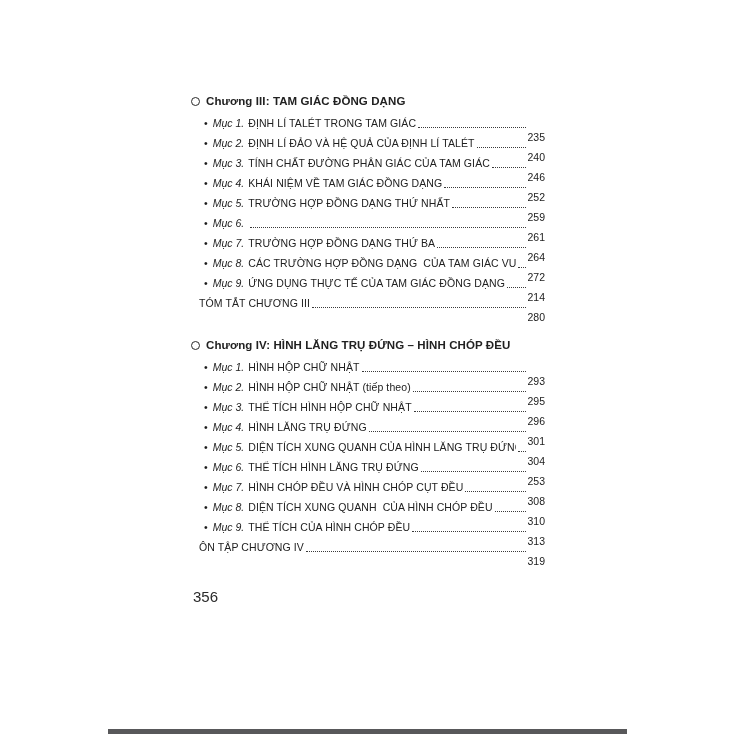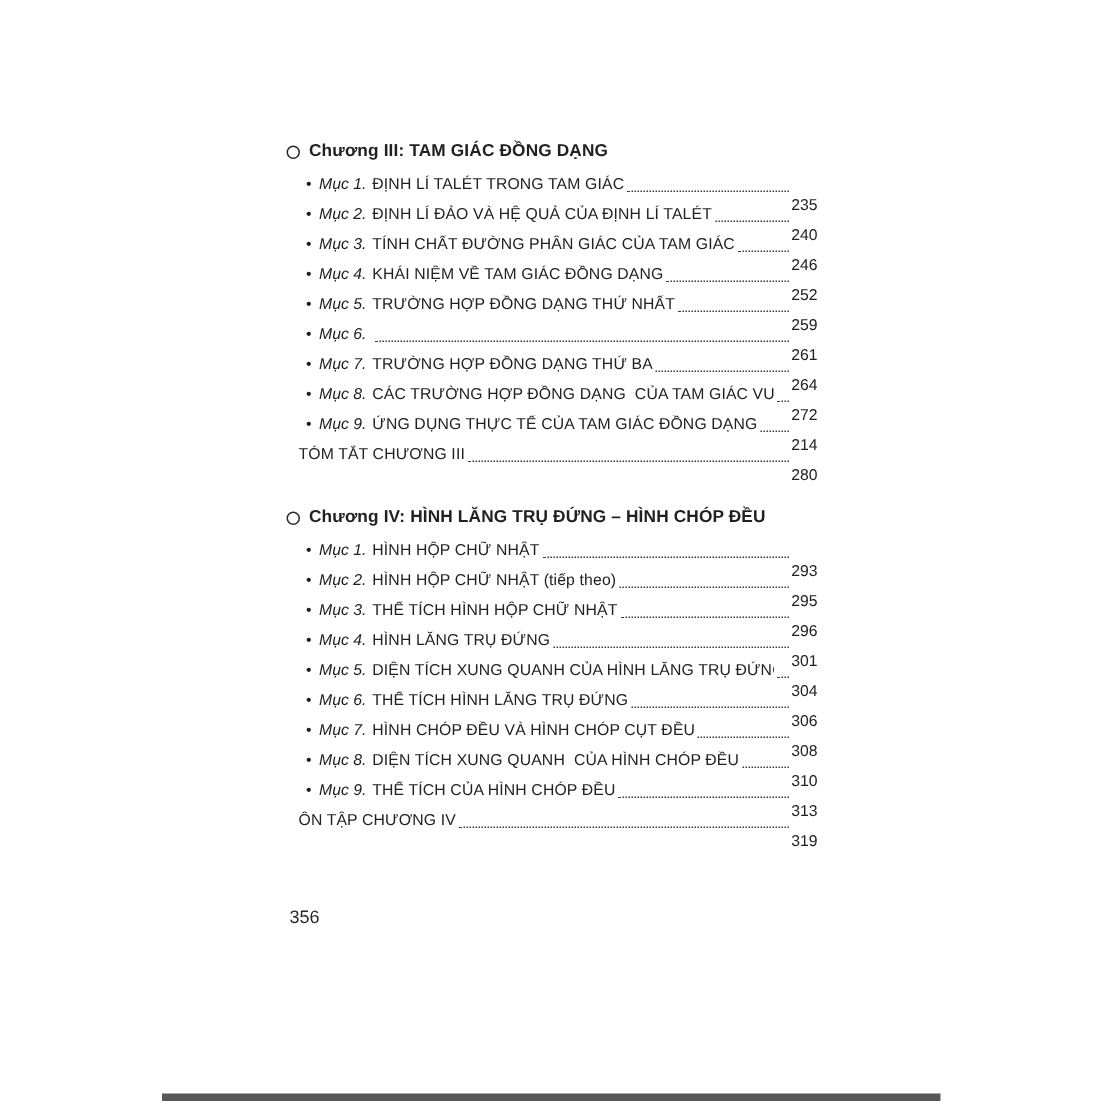--- a/index.html
+++ b/index.html
@@ -73,22 +73,22 @@
     border-bottom: 1.6px dotted #3a3a3a;
   }
   .pagenum {
     flex: 0 0 auto;
     text-align: right;
     margin-top: 27px;
   }
 
   .folio {
     position: absolute;
-    left: 193px; top: 604px;
-    font-size: 12px;
+    left: 193px; top: 588px;
+    font-size: 15px;
     color: #2a2a2a;
   }
 
   .book-edge-bar {
     position: absolute;
     left: 108px; bottom: 0;
     width: 519px; height: 5px;
     background: #58585a;
   }
 </style>
@@ -229,21 +229,21 @@
     <span class="title">DIỆN TÍCH XUNG QUANH CỦA HÌNH LĂNG TRỤ ĐỨNG</span>
     <span class="dots"></span>
     <span class="pagenum">304</span>
   </div>
 
   <div class="toc-row">
     <span class="bullet">•</span>
     <span class="muc">Mục 6.</span>
     <span class="title">THỂ TÍCH HÌNH LĂNG TRỤ ĐỨNG</span>
     <span class="dots"></span>
-    <span class="pagenum">306</span>
+    <span class="pagenum">253</span>
   </div>
 
   <div class="toc-row">
     <span class="bullet">•</span>
     <span class="muc">Mục 7.</span>
     <span class="title">HÌNH CHÓP ĐỀU VÀ HÌNH CHÓP CỤT ĐỀU</span>
     <span class="dots"></span>
     <span class="pagenum">308</span>
   </div>
 

